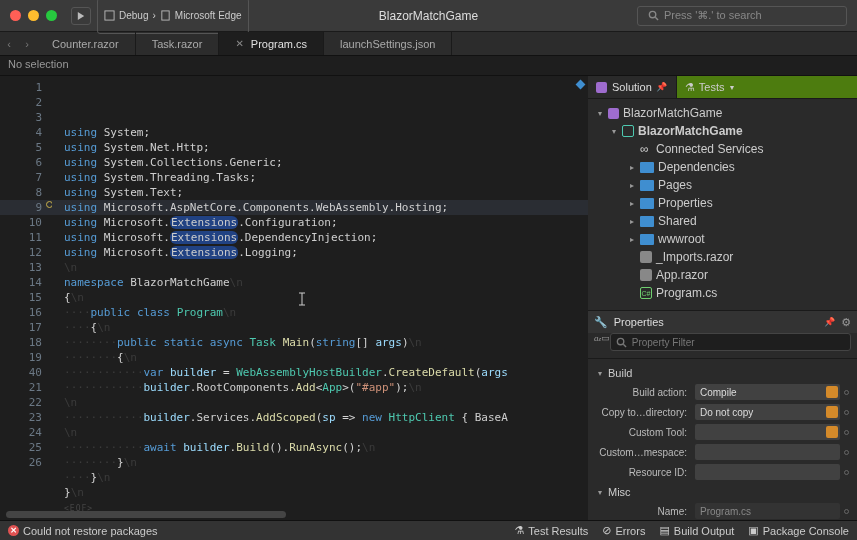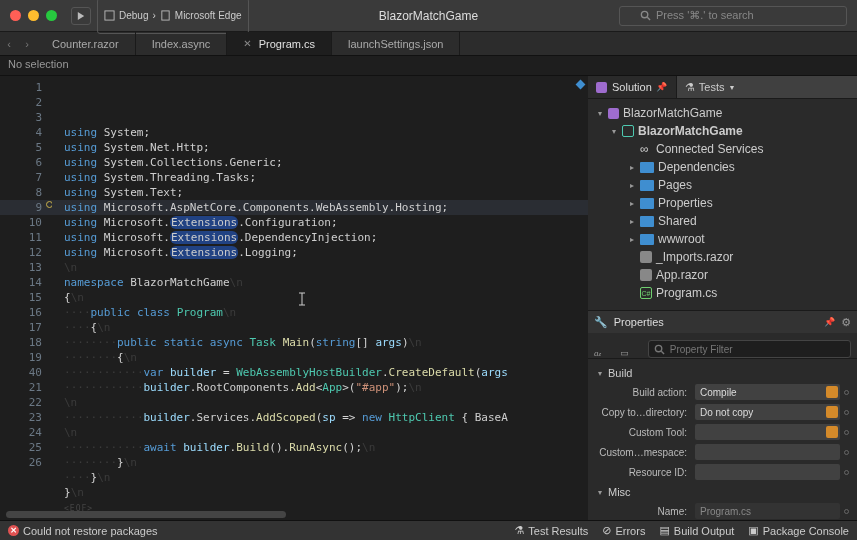--- a/index.html
+++ b/index.html
@@ -5,21 +5,21 @@
 * { margin: 0; padding: 0; box-sizing: border-box; }
 body { font-family: -apple-system, "Helvetica Neue", Arial, sans-serif; font-size: 11px; background: #252525; color: #ccc; width: 857px; height: 540px; overflow: hidden; position: relative; }
 .title-bar { height: 32px; background: #3a3a3a; display: flex; align-items: center; padding: 0 10px; border-bottom: 1px solid #1a1a1a; }
 .traffic { display: flex; gap: 7px; margin-right: 14px; }
 .traffic span { width: 11px; height: 11px; border-radius: 50%; }
 .tr-r { background: #ff5f56; } .tr-y { background: #ffbd2e; } .tr-g { background: #27c93f; }
 .play-btn { width: 20px; height: 18px; border: 1px solid #555; border-radius: 3px; display: flex; align-items: center; justify-content: center; margin-right: 6px; cursor: pointer; }
 .play-btn svg { width: 8px; height: 8px; fill: #bbb; }
 .config-sel { border: 1px solid #555; border-radius: 3px; height: 36px; display: flex; align-items: center; padding: 0 6px; gap: 4px; font-size: 10px; color: #ccc; cursor: pointer; }
 .app-title { position: absolute; left: 50%; transform: translateX(-50%); font-size: 12px; color: #ddd; }
-.search-box { margin-left: auto; border: 1px solid #555; border-radius: 3px; height: 20px; width: 228px; display: flex; align-items: center; padding: 0 20px; gap: 5px; color: #888; }
+.search-box { margin-left: auto; border: 1px solid #555; border-radius: 3px; height: 20px; width: 210px; display: flex; align-items: center; padding: 0 10px; gap: 5px; color: #888; }
 .tab-row { height: 24px; background: #2c2c2c; display: flex; align-items: stretch; border-bottom: 1px solid #111; }
 .nav-arr { width: 18px; display: flex; align-items: center; justify-content: center; color: #777; cursor: pointer; font-size: 11px; }
 .tab { padding: 0 16px; display: flex; align-items: center; gap: 7px; font-size: 11px; color: #aaa; border-right: 1px solid #1a1a1a; cursor: pointer; }
 .tab.active { background: #1e1e1e; color: #e0e0e0; }
 .tab-close { color: #888; font-size: 10px; }
 .sel-row { height: 20px; background: #1e1e1e; padding: 2px 8px; font-size: 11px; color: #999; border-bottom: 1px solid #111; }
 .main { display: flex; height: calc(100% - 32px - 24px - 20px - 20px); }
 .editor { width: 588px; display: flex; background: #1e1e1e; overflow: hidden; position: relative; }
 .gutter { width: 52px; text-align: right; padding-right: 10px; padding-top: 4px; color: #6b7885; font-family: Menlo, Consolas, monospace; font-size: 11px; line-height: 15px; user-select: none; position: relative; }
 .gut-line { height: 15px; }
@@ -40,36 +40,36 @@
 .side-head { height: 22px; background: #333; display: flex; align-items: center; padding: 0 6px; gap: 6px; font-size: 11px; color: #ddd; }
 .side-head .sp { flex: 1; }
 .pin { color: #999; font-size: 9px; cursor: pointer; }
 .gear { color: #999; font-size: 11px; cursor: pointer; }
 .tree { padding: 5px 0 8px 0; font-size: 12px; color: #ccc; }
 .tree-row { display: flex; align-items: center; height: 18px; gap: 4px; cursor: pointer; }
 .chev { font-size: 8px; color: #999; width: 8px; display: inline-block; text-align: center; }
 .fold { width: 14px; height: 11px; background: #3f8ed0; border-radius: 1px; display: inline-block; }
 .csicon { width: 12px; height: 12px; border: 1px solid #6fcf6f; border-radius: 2px; display: inline-flex; align-items:center; justify-content:center; font-size:7px; color:#6fcf6f; }
 .razor { width: 12px; height: 12px; background: #888; border-radius: 2px; display: inline-block; }
-.prop-tool { height: 26px; background: #2a2a2a; display: flex; align-items: flex-end; padding: 0 6px; gap: 19px; border-bottom: 1px solid #1a1a1a; }
+.prop-tool { height: 26px; background: #2a2a2a; display: flex; align-items: flex-start; padding: 0 6px; gap: 0; border-bottom: 1px solid #1a1a1a; }
 .prop-btn { color: #999; font-size: 9px; cursor: pointer; }
 .prop-search { flex: 1; height: 18px; background: #1e1e1e; border: 1px solid #444; border-radius: 3px; display: flex; align-items: center; padding: 0 5px; gap: 5px; color: #777; font-size: 10px; }
 .prop-body { padding: 4px 8px; font-size: 11px; overflow: hidden; }
 .prop-group { color: #ccc; margin: 4px 0 3px 0; display: flex; align-items: center; gap: 4px; }
 .prop-row { display: flex; align-items: center; height: 20px; gap: 4px; }
 .prop-label { width: 95px; text-align: right; color: #bbb; font-size: 10px; padding-right: 4px; overflow: hidden; text-overflow: ellipsis; white-space: nowrap; }
 .prop-val { flex: 1; height: 16px; background: #414141; border-radius: 2px; display: flex; align-items: center; padding: 0 5px; font-size: 10px; color: #ddd; position: relative; }
 .prop-val.orange::after { content:""; position:absolute; right:2px; top:2px; width:12px; height:12px; background:#d48a2a; border-radius:2px; }
 .prop-dot { width: 5px; height: 5px; border: 1px solid #666; border-radius: 50%; }
 .status { position: absolute; bottom: 0; left: 0; right: 0; height: 20px; background: #333; display: flex; align-items: center; padding: 0 8px; gap: 14px; font-size: 11px; color: #ccc; border-top: 1px solid #111; }
 .status .sp { flex: 1; }
 .st-item { display: flex; align-items: center; gap: 4px; cursor: pointer; }
 .err-ico { width: 11px; height: 11px; background: #e05252; border-radius: 50%; display: flex; align-items:center; justify-content:center; color:#fff; font-size:8px; font-weight:bold; }
 .tests-tab { display: flex; align-items:center; gap:4px; padding: 0 8px; height:22px; color:#ccc; font-size:11px; cursor:pointer; }
-.sol-row { display:flex; background:#404040; align-items:stretch; border-bottom:1px solid #1a1a1a; }
+.sol-row { display:flex; background:#4d7c0f; align-items:stretch; border-bottom:1px solid #1a1a1a; }
 .sol-tab { display:flex; align-items:center; gap:5px; padding:0 8px; height:22px; font-size:11px; color:#ddd; background:#2a2a2a; border-right:1px solid #1a1a1a; cursor:pointer; }
 .sol-ico { width:11px; height:11px; background:#9e6cce; border-radius:2px; display:inline-block; }
 svg.ic { width:11px; height:11px; }
 </style>
 </head>
 <body>
 
 <div class="title-bar">
   <div class="traffic">
     <span class="tr-r"></span>
@@ -103,21 +103,21 @@
 </div>
 
 <div class="tab-row">
   <div class="nav-arr">‹</div>
   <div class="nav-arr">›</div>
   <div id="tabs-container" style="display: flex;">
       <div class="tab">
         <span>Counter.razor</span>
       </div>
       <div class="tab">
-        <span>Index.async</span>
+        <span>Task.razor</span>
       </div>
       <div class="tab active">
         <span class="tab-close">✕</span>
         <span>Program.cs</span>
       </div>
       <div class="tab">
         <span>launchSettings.json</span>
       </div>
     </div>
 </div>

